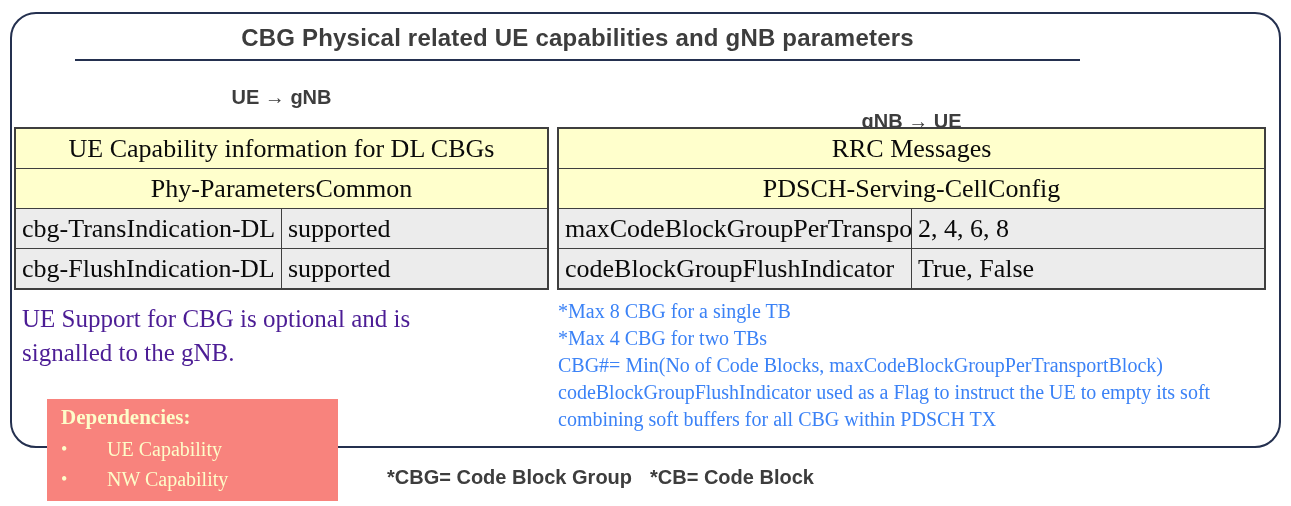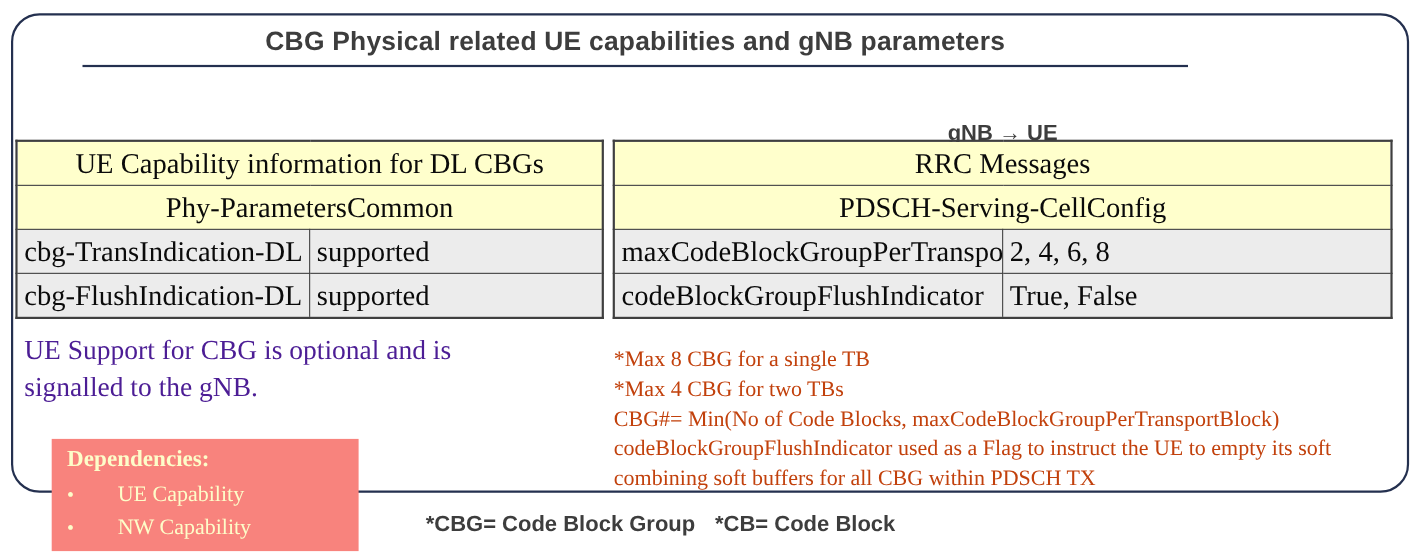--- a/index.html
+++ b/index.html
@@ -84,33 +84,33 @@
     left: 22px; top: 302px;
     width: 475px;
     font-family: "Liberation Serif", serif;
     font-size: 25px;
     line-height: 34px;
     color: #4c1d95;
     z-index: 2;
   }
   .right-notes {
     position: absolute;
-    left: 558px; top: 314px;
+    left: 558px; top: 298px;
     width: 660px;
     font-family: "Liberation Serif", serif;
     font-size: 20px;
     line-height: 27px;
-    color: #c2410c;
+    color: #3b82f6;
     z-index: 2;
   }
   .dep-box {
     position: absolute;
     left: 47px; top: 399px;
     width: 265px; height: 96px;
-    padding: 6px 0 0 14px;
+    padding: 6px 12px 0 14px;
     background: #f8837d;
     color: #fdfdc9;
     font-family: "Liberation Serif", serif;
     z-index: 3;
   }
   .dep-title {
     font-size: 21px;
     font-weight: bold;
     margin-bottom: 4px;
   }
@@ -138,20 +138,21 @@
 </head>
 <body>
 
 <div class="stage">
 
   <div class="outer-frame"></div>
 
   <div class="page-title">CBG Physical related UE capabilities and gNB parameters</div>
   <div class="title-underline"></div>
 
+  <div class="col-head left">UE → gNB</div>
   <div class="col-head right">gNB → UE</div>
 
   <table class="cap-table left-table">
     <tbody>
         <tr>
       <td class="hdr" colspan="2">UE Capability information for DL CBGs</td>
     </tr>
     <tr>
       <td class="hdr" colspan="2">Phy-ParametersCommon</td>
     </tr>

